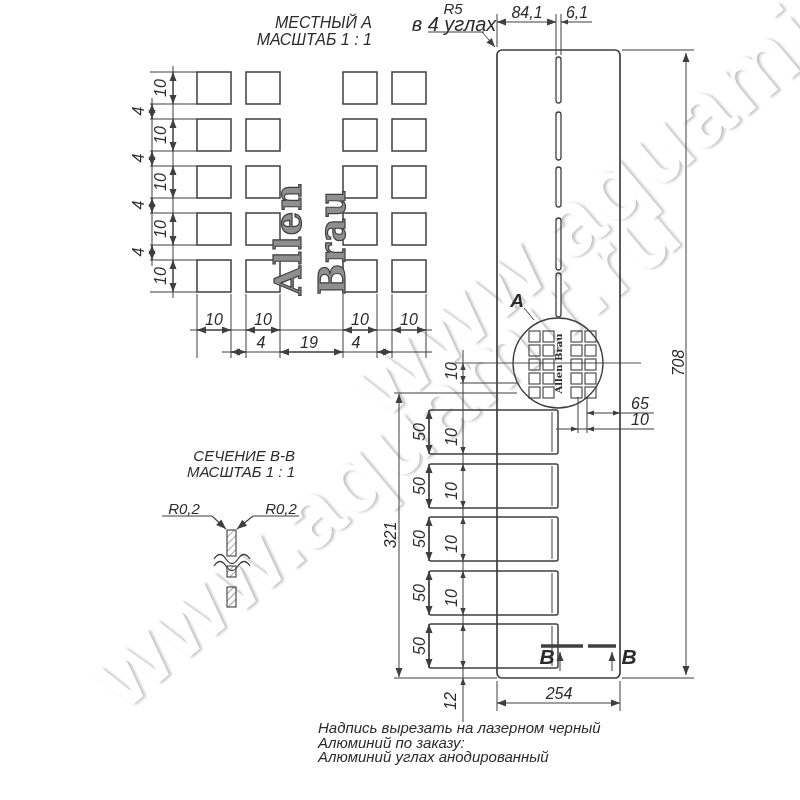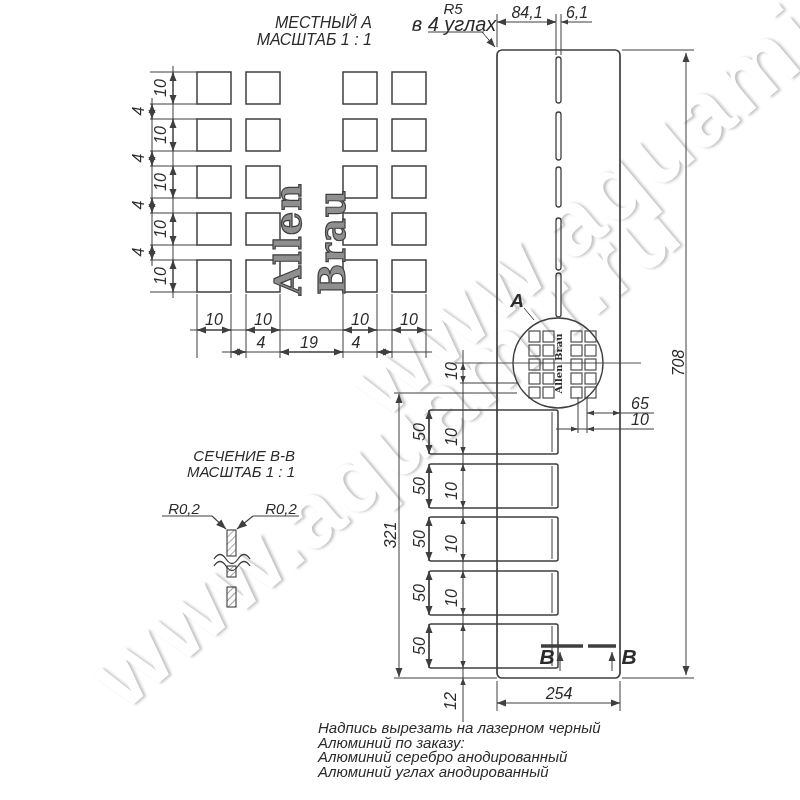--- a/index.html
+++ b/index.html
@@ -294,17 +294,16 @@
   <div class="lab rot" style="left:437px;top:591px;width:30px;height:14px;">10</div>
 
   <div class="lab rot" style="left:436px;top:694px;width:30px;height:14px;">12</div>
   <div class="lab" style="left:540px;top:687px;width:38px;height:14px;">254</div>
   <div class="lab seclab" style="left:535px;top:646px;width:24px;height:20px;">B</div>
   <div class="lab seclab" style="left:617px;top:646px;width:24px;height:20px;">B</div>
 
   <div class="notes">
     <div>Надпись вырезать на лазерном черный</div>
     <div>Алюминий по заказу:</div>
-    <div>Алюминий серебро анодированный</div>
     <div>Алюминий углах анодированный</div>
   </div>
 
 </div>
 
 </body></html>

